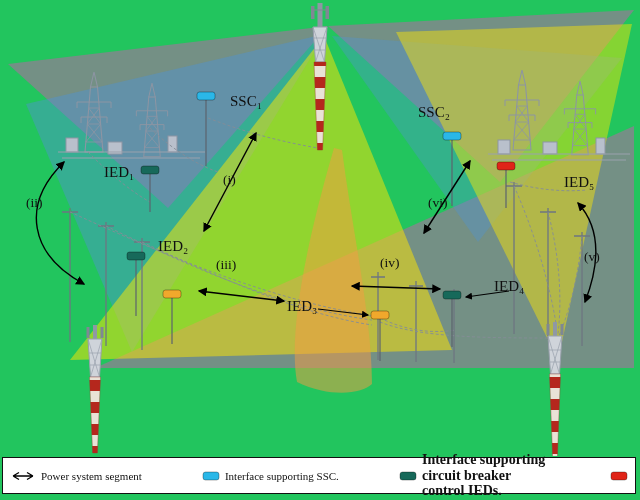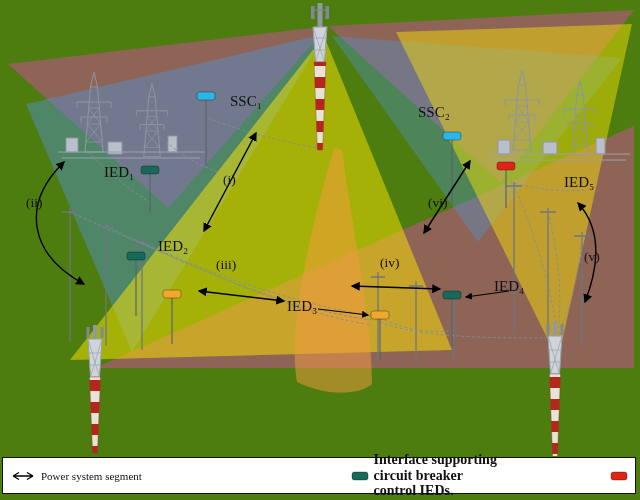--- a/index.html
+++ b/index.html
@@ -1,16 +1,16 @@
 <!DOCTYPE html>
 <html><head>
 <meta charset="utf-8">
 <style>
   html,body{margin:0;padding:0;background:#fff;}
-  .canvas{position:relative;width:640px;height:500px;background:#4d7c0f;overflow:hidden;
+  .canvas{position:relative;width:640px;height:500px;background:#22c55e;overflow:hidden;
           font-family:"Liberation Serif",serif;}
   .fig-svg{position:absolute;left:0;top:0;}
   .node-label{font-size:15px;fill:#101010;}
   .anno-label{font-size:13.5px;fill:#101010;}
   .legend{position:absolute;left:2px;top:457px;width:634px;height:37px;border:1.5px solid #111;
           box-sizing:border-box;display:flex;align-items:center;padding:0 7px;gap:8px;background:#fff;}
   .legend-item{display:flex;align-items:center;gap:5px;font-size:11px;color:#111;}
   .legend-item .lbl{white-space:nowrap;}
   .legend-item.wrap .lbl{white-space:normal;width:128px;font-size:14px;line-height:1.12;font-weight:600;}
   .spacer{flex:1;}
@@ -182,20 +182,26 @@
 </svg>
 
 <div class="legend">
   <div class="legend-item">
     <svg width="26" height="12">
       <path d="M3,6 L23,6 M3,6 l6,-3.5 M3,6 l6,3.5 M23,6 l-6,-3.5 M23,6 l-6,3.5" stroke="#000" stroke-width="1.3" fill="none"></path>
     </svg>
     <span class="lbl">Power system segment</span>
   </div>
   <div class="spacer"></div>
+  <div class="legend-item">
+    <svg width="18" height="10">
+      <rect x="1" y="1" width="16" height="8" rx="2.5" stroke="rgba(0,0,0,0.4)" stroke-width="0.8" fill="#2ab7e8"></rect>
+    </svg>
+    <span class="lbl">Interface supporting SSC.</span>
+  </div>
   <div class="spacer"></div>
   <div class="legend-item wrap">
     <svg width="18" height="10">
       <rect x="1" y="1" width="16" height="8" rx="2.5" stroke="rgba(0,0,0,0.4)" stroke-width="0.8" fill="#17695a"></rect>
     </svg>
     <span class="lbl">Interface supporting circuit breaker control IEDs.</span>
   </div>
   <div class="spacer"></div>
   <div class="legend-item">
     <svg width="18" height="10">

